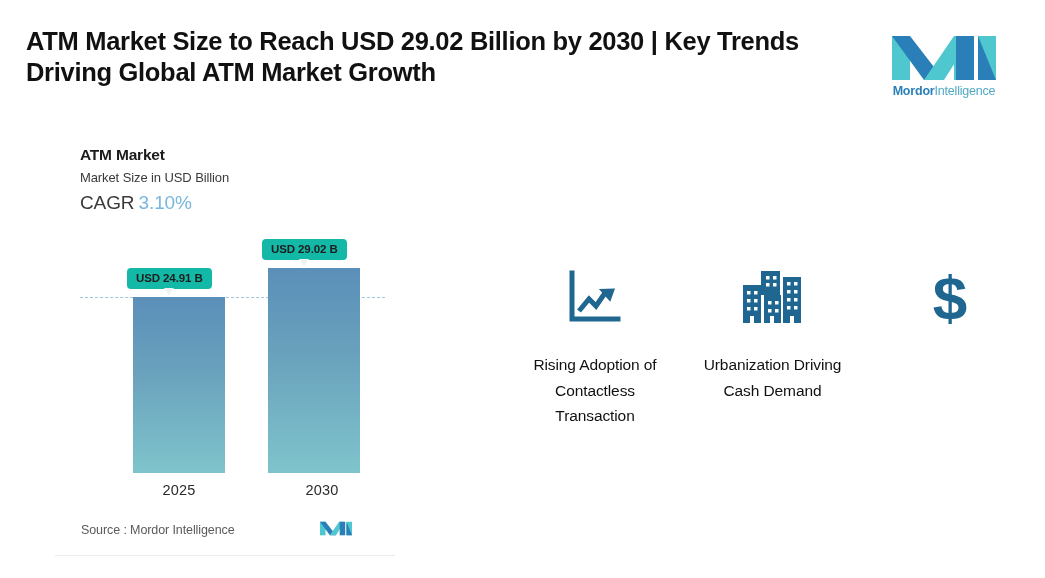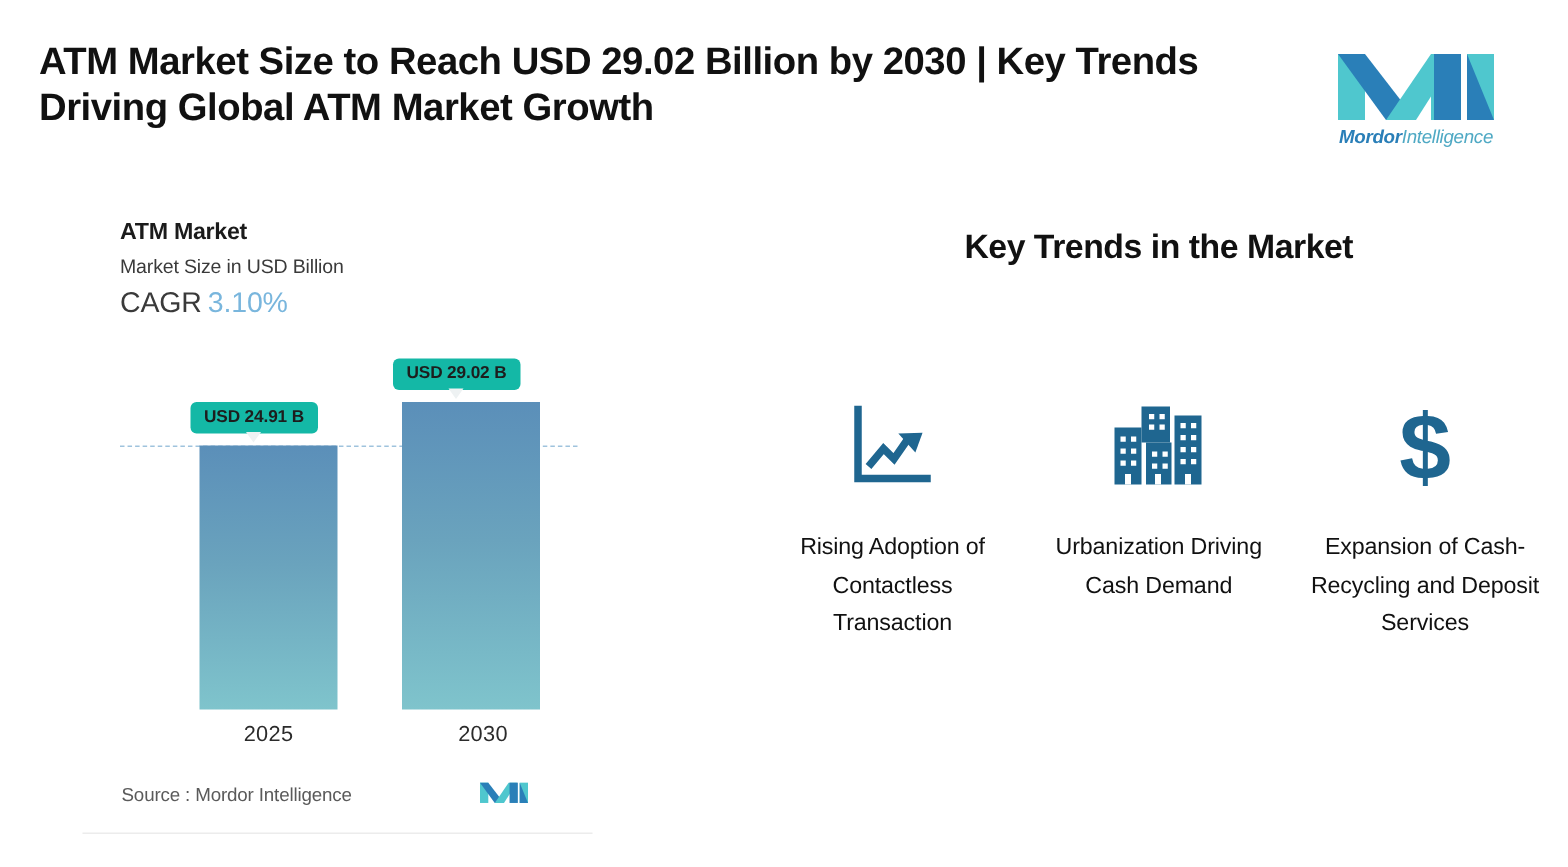--- a/index.html
+++ b/index.html
@@ -52,21 +52,20 @@
   }
   #brand-wordmark {
     position: absolute;
     left: 0;
     top: 58px;
     width: 120px;
     text-align: center;
     font-size: 12.5px;
     letter-spacing: -0.2px;
     white-space: nowrap;
-    font-style: italic;
   }
   .wm-bold { font-weight: bold; color: #2a7fb8; }
   .wm-light { font-weight: normal; color: #4fa9c4; }
 
   
   #chart-card {
     position: absolute;
     left: 55px;
     top: 128px;
     width: 340px;
@@ -287,21 +286,20 @@
     <polygon points="0,10 18,10 18,54 0,54" fill="#4fc7ce"></polygon>
     <polygon points="0,10 18,10 52,54 32,54" fill="#2a7fb8"></polygon>
     <polygon points="52,54 32,54 62,10 80,10" fill="#4fc7ce"></polygon>
     <polygon points="64,54 64,10 82,10 82,54" fill="#2a7fb8"></polygon>
     <polygon points="86,10 104,10 104,54 86,54" fill="#4fc7ce"></polygon>
     <polygon points="86,10 104,54 86,54" fill="#2a7fb8"></polygon>
   </svg>
 </div>
 
 <div id="trends-panel">
-  <div id="trends-heading">Key Trends in the Market</div>
 
   <div id="trends-row">
 
     <div class="trend-item">
       <div class="trend-icon">
         <svg width="56" height="54" viewBox="0 0 56 54">
           <g fill="none" stroke="#1f6690" stroke-width="5">
             <path d="M5 3 L5 49 L51 49" stroke-linecap="square"></path>
             <path d="M12 41 L22 29 L29 36 L38 23" stroke-linejoin="miter" stroke-linecap="butt"></path>
           </g>
@@ -351,17 +349,16 @@
       </div>
       <div class="trend-label">Urbanization Driving Cash Demand</div>
     </div>
 
     <div class="trend-item">
       <div class="trend-icon">
         <svg width="44" height="60" viewBox="0 0 44 60">
           <text x="22" y="52" text-anchor="middle" font-family="'Liberation Sans', sans-serif" font-size="62" font-weight="bold" fill="#1f6690">$</text>
         </svg>
       </div>
-      <div class="trend-label">Expansion of Cash-Recycling and Deposit Services</div>
     </div>
 
   </div>
 </div>
 
 </body></html>

